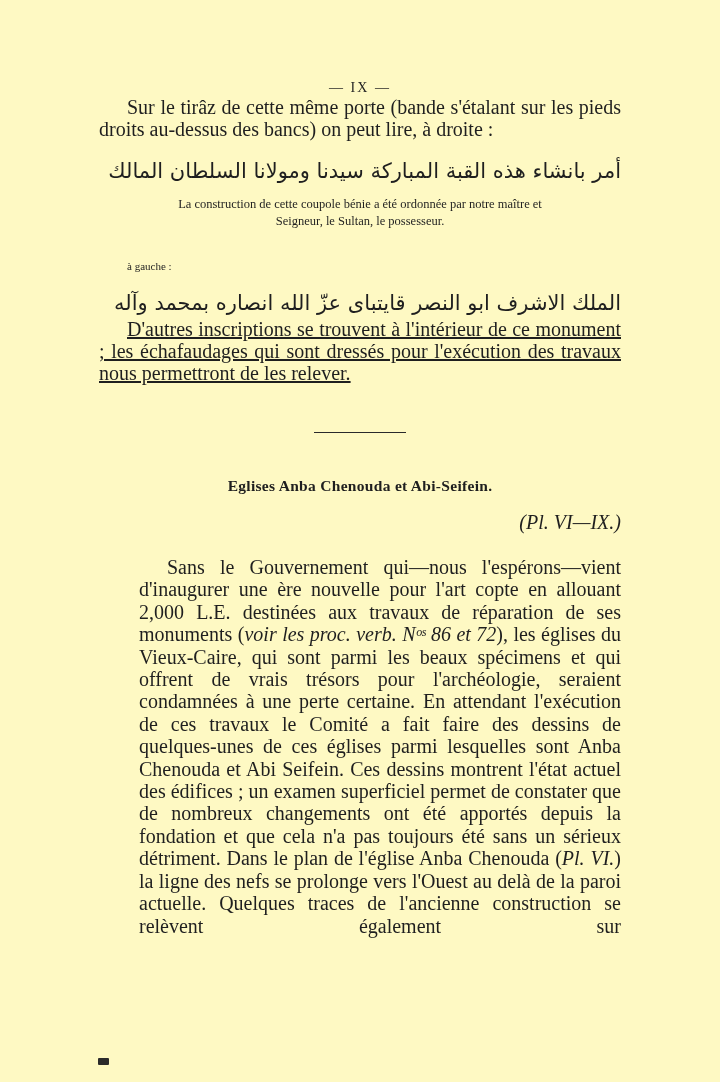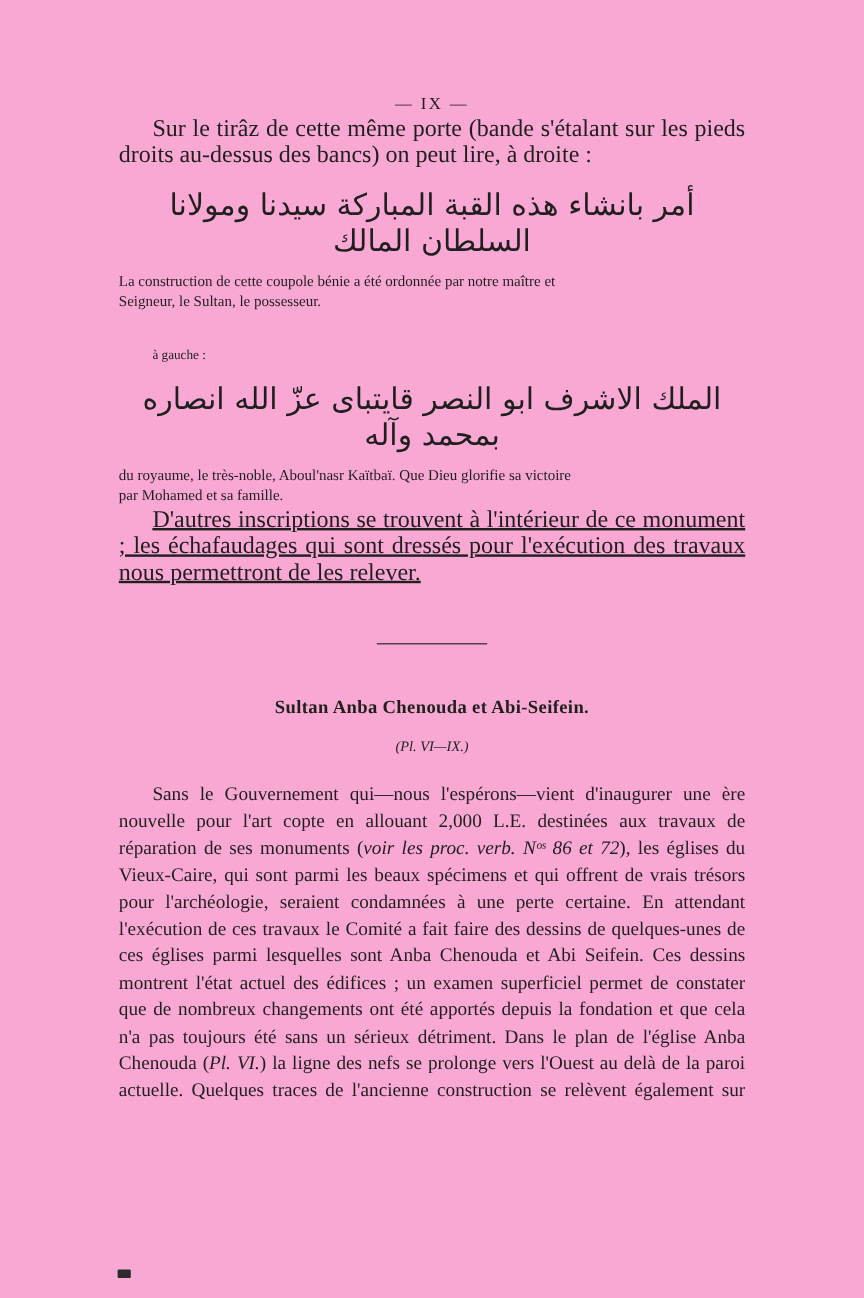--- a/index.html
+++ b/index.html
@@ -5,21 +5,21 @@
   html, body {
     margin: 0;
     padding: 0;
     background: #e8e8e6;
   }
   .page {
     position: relative;
     width: 720px;
     height: 1082px;
     margin: 0 auto;
-    background: #f9a8d4;
+    background: #fef9c3;
     color: #1f1f1f;
     font-family: "Liberation Serif", "DejaVu Serif", serif;
     overflow: hidden;
   }
   .content {
     position: absolute;
     left: 99px;
     top: 0;
     width: 522px;
   }
@@ -34,30 +34,29 @@
     font-size: 20px;
     line-height: 22px;
     text-align: justify;
     text-indent: 28px;
     margin: 0;
   }
   .par-tiraz { margin-top: 26px; }
   .par-interior { margin-top: 20px; text-decoration: underline; }
   .arabic {
     direction: rtl;
-    text-align: center;
     font-family: "DejaVu Sans", sans-serif;
-    font-size: 25px;
+    font-size: 21px;
     line-height: 30px;
     margin-top: 16px;
   }
   .caption {
     font-size: 12.5px;
     line-height: 17px;
-    text-align: left;
+    text-align: center;
     margin-top: 10px;
   }
   .a-gauche {
     font-size: 11px;
     margin-top: 30px;
     text-indent: 28px;
   }
   .rule {
     width: 92px;
     height: 0;
@@ -66,38 +65,39 @@
     margin: 48px auto 0 auto;
   }
   .section-title {
     text-align: center;
     font-weight: bold;
     font-size: 15.5px;
     margin-top: 44px;
     letter-spacing: 0.3px;
   }
   .section-plates {
-    text-align: center;
+    text-align: right;
     font-style: italic;
-    font-size: 12px;
+    font-size: 20px;
     margin-top: 16px;
   }
   .section-ref {
     text-align: center;
     font-style: italic;
     font-size: 12.5px;
     margin-top: 14px;
   }
   .section-body {
-    font-size: 16px;
+    font-size: 20px;
     line-height: 22.4px;
     text-align: justify;
     text-align-last: justify;
     text-indent: 28px;
     margin-top: 22px;
+    margin-left: 40px;
   }
   .artifact {
     position: absolute;
     left: 98px;
     top: 1058px;
     width: 11px;
     height: 7px;
     background: #2b2b2b;
     border-radius: 1px;
   }
@@ -116,30 +116,26 @@
 
     <div class="caption">
       <div>La construction de cette coupole bénie a été ordonnée par notre maître et</div>
       <div>Seigneur, le Sultan, le possesseur.</div>
     </div>
 
     <div class="a-gauche">à gauche :</div>
 
     <div class="arabic">الملك الاشرف ابو النصر قايتباى عزّ الله انصاره بمحمد وآله</div>
 
-    <div class="caption">
-      <div>du royaume, le très-noble, Aboul'nasr Kaïtbaï. Que Dieu glorifie sa victoire</div>
-      <div>par Mohamed et sa famille.</div>
-    </div>
 
     <p class="body-par par-interior">D'autres inscriptions se trouvent à l'intérieur de ce monument ; les échafaudages qui sont dressés pour l'exécution des travaux nous permettront de les relever.</p>
 
     <hr class="rule">
 
-    <div class="section-title">Sultan Anba Chenouda et Abi-Seifein.</div>
+    <div class="section-title">Eglises Anba Chenouda et Abi-Seifein.</div>
 
     <div class="section-plates">(Pl. VI—IX.)</div>
 
 
     <p class="section-body"><span>Sans le Gouvernement qui—nous l'espérons—vient d'inaugurer une ère nouvelle pour l'art copte en allouant 2,000 L.E. destinées aux travaux de réparation de ses monuments (</span><span style="font-style: italic;">voir les proc. verb. Nᵒˢ 86 et 72</span><span>), les églises du Vieux-Caire, qui sont parmi les beaux spécimens et qui offrent de vrais trésors pour l'archéologie, seraient condamnées à une perte certaine. En attendant l'exécution de ces travaux le Comité a fait faire des dessins de quelques-unes de ces églises parmi lesquelles sont Anba Chenouda et Abi Seifein. Ces dessins montrent l'état actuel des édifices ; un examen superficiel permet de constater que de nombreux changements ont été apportés depuis la fondation et que cela n'a pas toujours été sans un sérieux détriment. Dans le plan de l'église Anba Chenouda (</span><span style="font-style: italic;">Pl. VI.</span><span>) la ligne des nefs se prolonge vers l'Ouest au delà de la paroi actuelle. Quelques traces de l'ancienne construction se relèvent également sur</span></p>
 
   </div>
 
   <div class="artifact"></div>
 </div>

